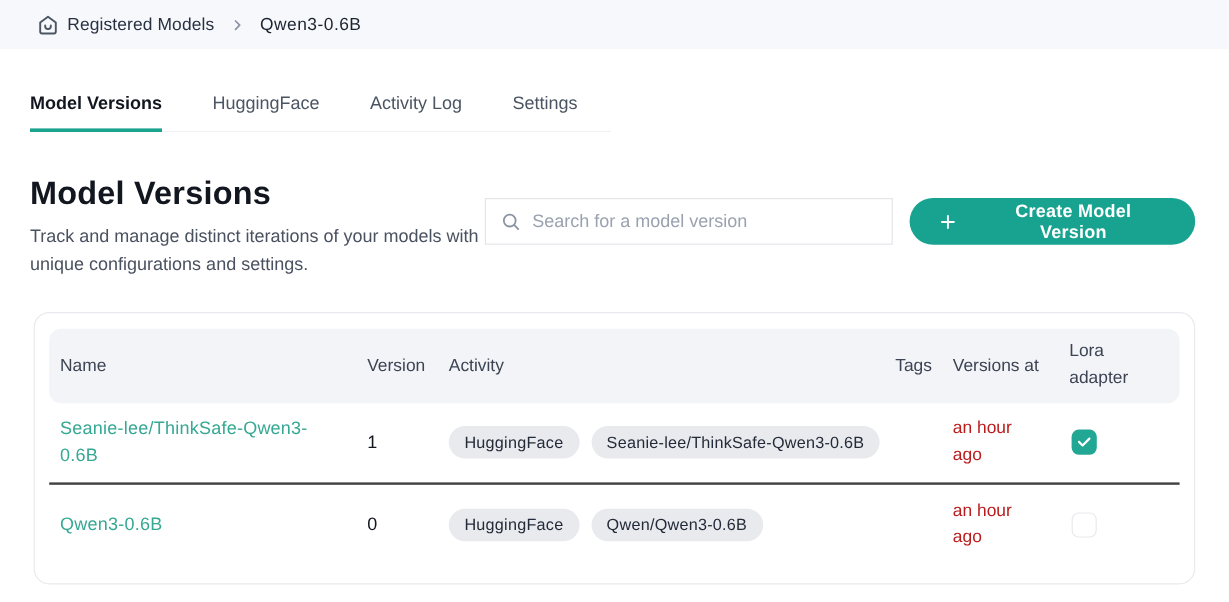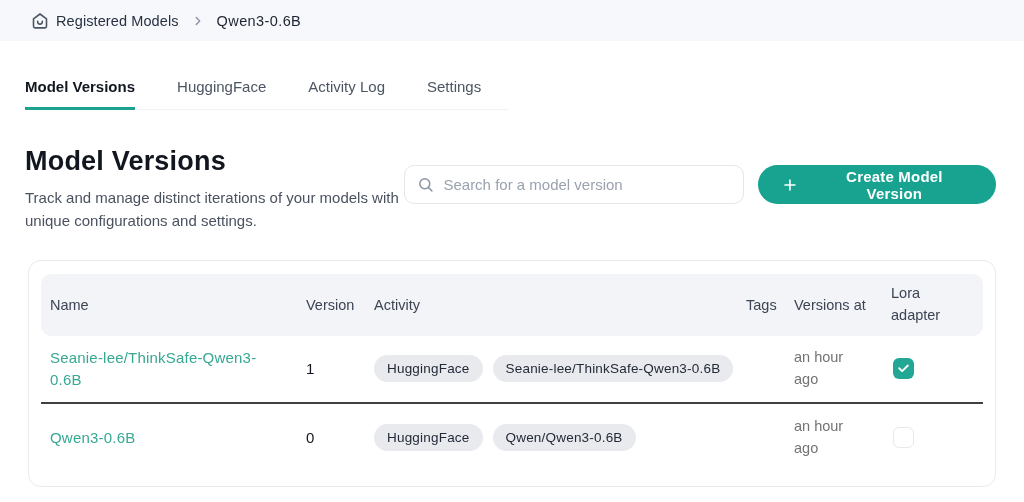--- a/index.html
+++ b/index.html
@@ -20,21 +20,21 @@
   .tab { font-size:15px; color:#4b5563; padding-bottom:12px; cursor:pointer;
     border-bottom:3px solid transparent; margin-bottom:-1px; }
   .tab.active { color:#12161f; font-weight:700; border-bottom-color:#1ba390; }
 
   
   .head-row { display:flex; justify-content:space-between; align-items:flex-start;
     padding:0 28px 0 25px; margin-top:36px; }
   .page-title { font-size:27px; font-weight:700; color:#12161f; letter-spacing:.2px; }
   .page-sub { margin-top:9px; font-size:15px; line-height:1.55; color:#4a5260; max-width:382px; }
   .head-actions { display:flex; gap:14px; margin-top:19px; }
-  .search-box { width:342px; height:39px; border:1px solid #e4e6ea; border-radius:10px;
+  .search-box { width:342px; height:39px; border:1px solid #e4e6ea; border-radius:0;
     background:#fff; display:flex; align-items:center; padding:0 12px; gap:9px; }
   .search-box svg { flex:0 0 auto; color:#8a93a3; }
   .search-box input { border:none; outline:none; flex:1; font-size:15px;
     font-family:"Liberation Sans", sans-serif; color:#1f2430; background:transparent; }
   .search-box input::placeholder { color:#9aa2b0; }
   .btn-create { height:39px; padding:0 24px; border:none; border-radius:20px;
     background:#18a390; color:#ffffff; font-size:15px; font-weight:600;
     font-family:"Liberation Sans", sans-serif; display:flex; align-items:center; gap:19px;
     cursor:pointer; letter-spacing:.2px; }
 
@@ -49,21 +49,21 @@
   .cell-first { padding-left:9px !important; }
   .th-lora { max-width:64px; line-height:1.45; }
   .trow { min-height:68px; font-size:15px; }
   .trow.sep { border-bottom:2px solid #404040; }
   .name-link { color:#36a893; text-decoration:none; display:inline-block;
     max-width:218px; line-height:1.45; letter-spacing:.2px; }
   .version-val { color:#12161f; }
   .badges { display:flex; gap:10px; align-items:center; flex-wrap:nowrap; }
   .badge { background:#e9eaee; color:#232a38; border-radius:999px;
     padding:6px 13px; font-size:13.5px; white-space:nowrap; letter-spacing:.2px; }
-  .created { max-width:62px; line-height:1.5; color:#737373; font-size:14.5px; }
+  .created { max-width:62px; line-height:1.5; color:#b91c1c; font-size:14.5px; }
   .checkbox { width:21px; height:21px; border-radius:6px; margin-left:2px; cursor:pointer;
     display:flex; align-items:center; justify-content:center; }
   .checkbox.checked { background:#23a795; }
   .checkbox.unchecked { background:#fff; border:1.5px solid #e7e9ec; }
 </style>
 </head>
 <body>
 
 <header class="topbar">
   <span class="crumb-icon">

